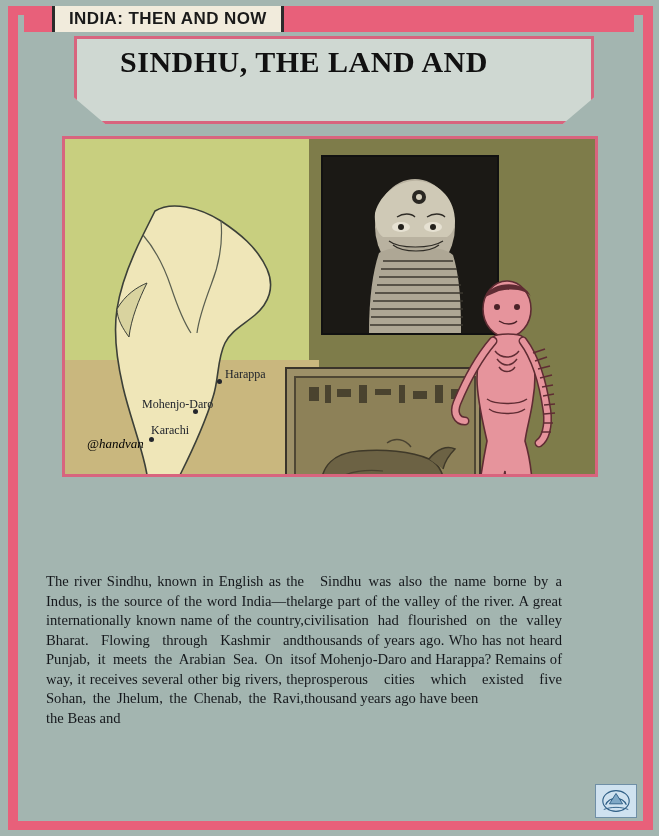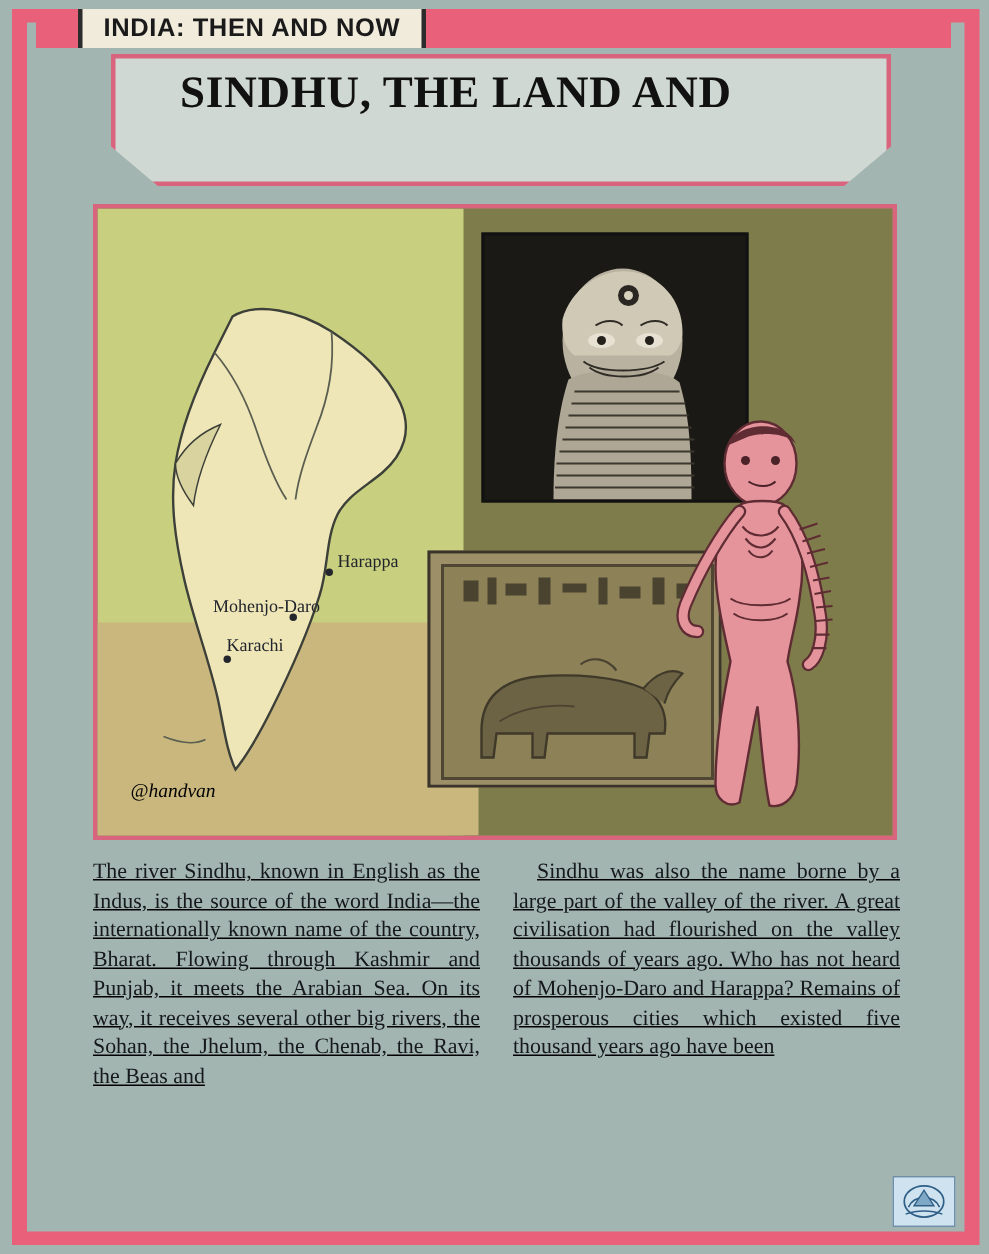--- a/index.html
+++ b/index.html
@@ -99,21 +99,21 @@
     color: #111;
     letter-spacing: 0.5px;
   }
 
   
   .art {
     position: absolute;
     left: 62px;
     top: 136px;
     width: 536px;
-    height: 424px;
+    height: 341px;
     border: 3px solid #d8647e;
     box-sizing: border-box;
     background: #8d8b55;
     overflow: hidden;
   }
   .art-bg-left {
     position: absolute;
     left: 0; top: 0;
     width: 46%;
     height: 100%;
@@ -189,26 +189,24 @@
     position: absolute;
     right: 28px;
     top: 136px;
     width: 124px;
     height: 270px;
   }
 
   
   .article {
     position: absolute;
-    left: 62px;
+    left: 46px;
     top: 572px;
     width: 538px;
     display: flex;
-    gap: 22px;
-    text-decoration: underline;
   }
   .col {
     width: 258px;
     font-family: "Liberation Serif", serif;
     font-size: 14.6px;
     line-height: 19.5px;
     color: #15181c;
     text-align: justify;
   }
   .col p {

